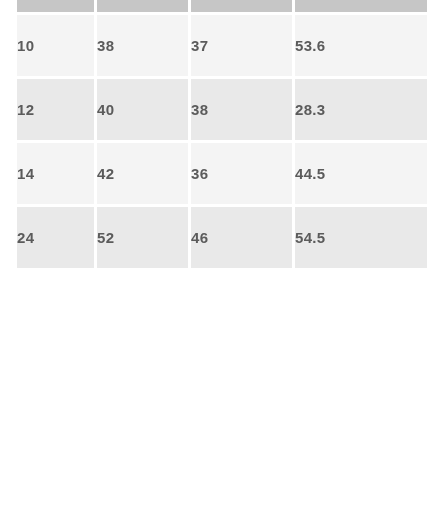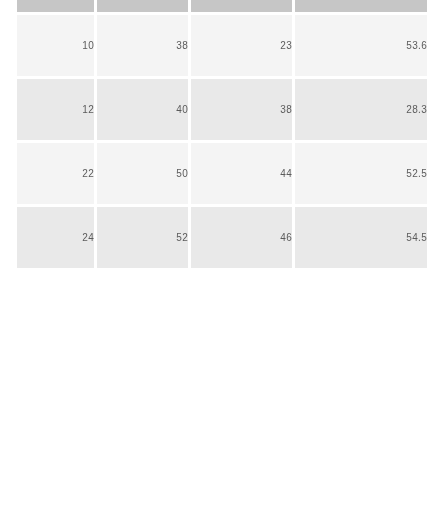--- a/index.html
+++ b/index.html
@@ -46,24 +46,24 @@
     border: 0;
     font-size: 0;
     line-height: 0;
     overflow: hidden;
   }
 
   .size-table td {
     height: 61px;
     padding: 0;
     border: 0;
-    text-align: right;
+    text-align: left;
     vertical-align: middle;
-    font-size: 10px;
-    font-weight: 400;
+    font-size: 15px;
+    font-weight: 700;
     letter-spacing: 0.3px;
     color: #5b5b5b;
     white-space: nowrap;
   }
 
   .size-table tbody tr.row-odd td  { background: #f4f4f4; }
   .size-table tbody tr.row-even td { background: #e9e9e9; }
 </style>
 </head>
 <body>
@@ -84,34 +84,34 @@
         <th></th>
         <th></th>
         <th></th>
       </tr>
     </thead>
 
     <tbody>
       <tr class="row-odd">
         <td>10</td>
         <td>38</td>
-        <td>23</td>
+        <td>37</td>
         <td>53.6</td>
       </tr>
       <tr class="row-even">
         <td>12</td>
         <td>40</td>
         <td>38</td>
         <td>28.3</td>
       </tr>
       <tr class="row-odd">
-        <td>22</td>
-        <td>50</td>
-        <td>44</td>
-        <td>52.5</td>
+        <td>14</td>
+        <td>42</td>
+        <td>36</td>
+        <td>44.5</td>
       </tr>
       <tr class="row-even">
         <td>24</td>
         <td>52</td>
         <td>46</td>
         <td>54.5</td>
       </tr>
     </tbody>
   </table>
 

